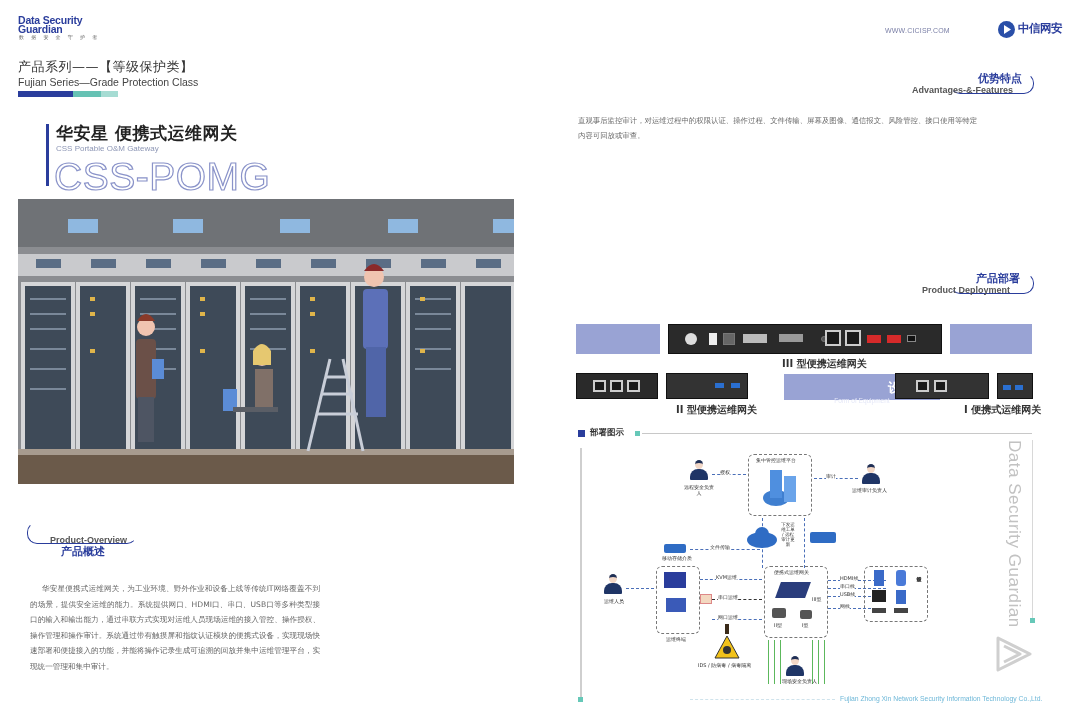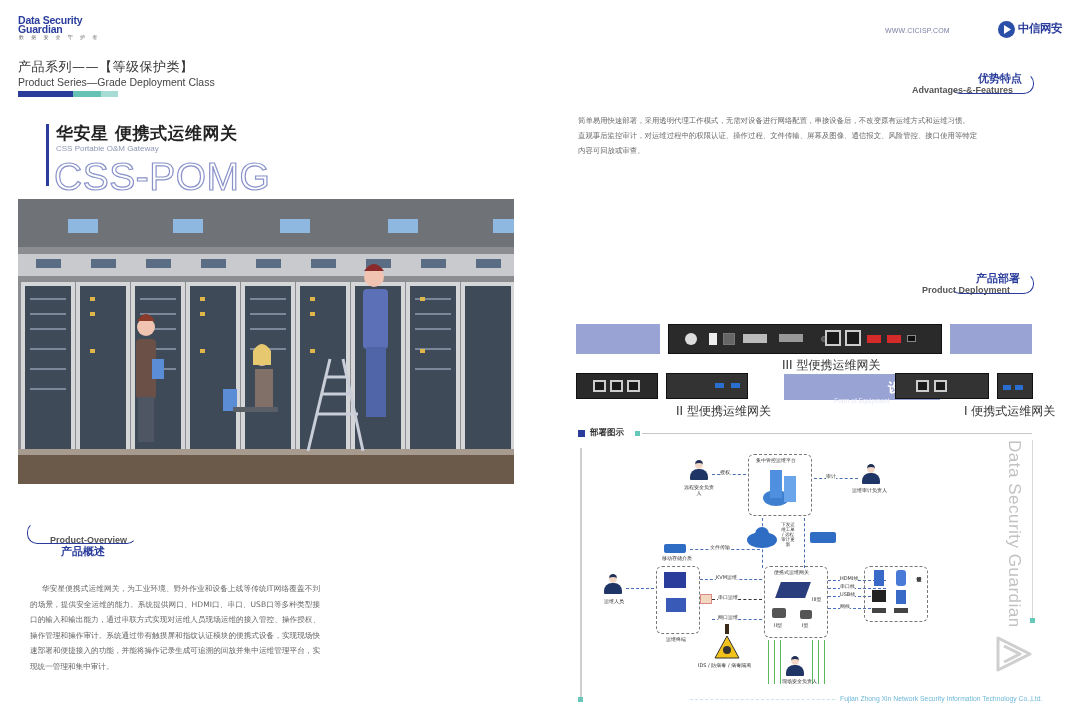--- a/index.html
+++ b/index.html
@@ -40,21 +40,21 @@
 
   .features { left: 578px; top: 113px; width: 400px; font-size: 7.4px; line-height: 15.2px; color: #6a6a6a; }
   .features p { margin: 0; }
 
   .deploy-cn { left: 976px; top: 271px; }
   .deploy-en { left: 914px; top: 285px; padding-left: 8px; }
   .deploy-curve { left: 950px; top: 273px; width: 84px; height: 21px; border: 1.2px solid #2a3d9c; border-radius: 10px; border-left-color: transparent; border-top-color: transparent; }
 
   .lav { background: #99a3d4; }
   .device { background: #2a2a2a; border: 1px solid #111; }
-  .dev-label { font-size: 12px; color: #333; }
+  .dev-label { font-size: 10px; color: #333; font-weight: bold; }
   .port { position: absolute; background: #0f0f0f; border: 1px solid #777; }
   .port.rj { background: #1a1a1a; border: 2px solid #ccc; }
   .port.red { background: #d52a2a; border: none; }
   .port.blue { background: #2a6fd0; border: none; }
 
   .form-box { left: 784px; top: 374px; width: 156px; height: 26px; background: #99a3d4; text-align: center; }
   .form-cn { font-size: 13px; color: #fff; font-weight: 700; margin-top: 5px; text-align: right; }
   .form-en { font-family: "Liberation Sans", sans-serif; font-size: 6.5px; color: #e4e7f7; }
 
   .diag-head-sq { left: 578px; top: 430px; width: 7px; height: 7px; background: #2a3d9c; }
@@ -81,21 +81,21 @@
 </head>
 <body>
 
 <div class="abs brand-en">
   <div>Data Security</div>
   <div>Guardian</div>
 </div>
 <div class="abs brand-cn">数据安全守护者</div>
 
 <div class="abs series-cn">产品系列——【等级保护类】</div>
-<div class="abs series-en">Product Series—Grade Deployment Class</div>
+<div class="abs series-en">Fujian Series—Grade Protection Class</div>
 <div class="abs series-bar">
   <span style="width:55px;background:#2a3d9c"></span>
   <span style="width:28px;background:#66c2b4"></span>
   <span style="width:17px;background:#a6dcd3"></span>
 </div>
 
 <div class="abs title-bar"></div>
 <div class="abs prod-cn">华安星 便携式运维网关</div>
 <div class="abs prod-en">CSS Portable O&amp;M Gateway</div>
 <div class="abs prod-code">CSS-POMG</div>
@@ -210,21 +210,20 @@
       <polygon points="6,4 13,8.5 6,13" fill="#fff"></polygon>
     </svg>
 </div>
 <div class="abs logo-text">中信网安</div>
 
 <div class="abs adv-curve"></div>
 <div class="abs sec-title-cn adv-cn">优势特点</div>
 <div class="abs sec-title-en adv-en">Advantages-&amp;-Features</div>
 
 <div class="abs features">
-  <p>简单易用快速部署，采用透明代理工作模式，无需对设备进行网络配置，串接设备后，不改变原有运维方式和运维习惯。</p>
   <p>直观事后监控审计，对运维过程中的权限认证、操作过程、文件传输、屏幕及图像、通信报文、风险管控、接口使用等特定内容可回放或审查。</p>
 </div>
 
 <div class="abs deploy-curve"></div>
 <div class="abs sec-title-cn deploy-cn">产品部署</div>
 <div class="abs sec-title-en deploy-en">Product Deployment</div>
 
 <div class="abs lav" style="left:576px;top:324px;width:84px;height:30px;"></div>
 <div class="abs device" style="left:668px;top:324px;width:274px;height:30px;">
   <div class="port" style="left:16px;top:8px;width:12px;height:12px;border-radius:50%;background:#ddd;border:none;"></div>

